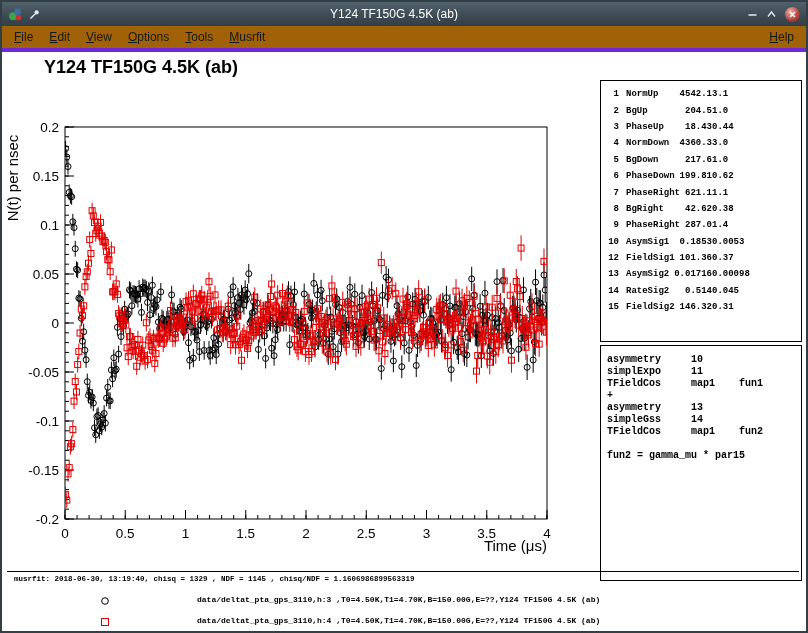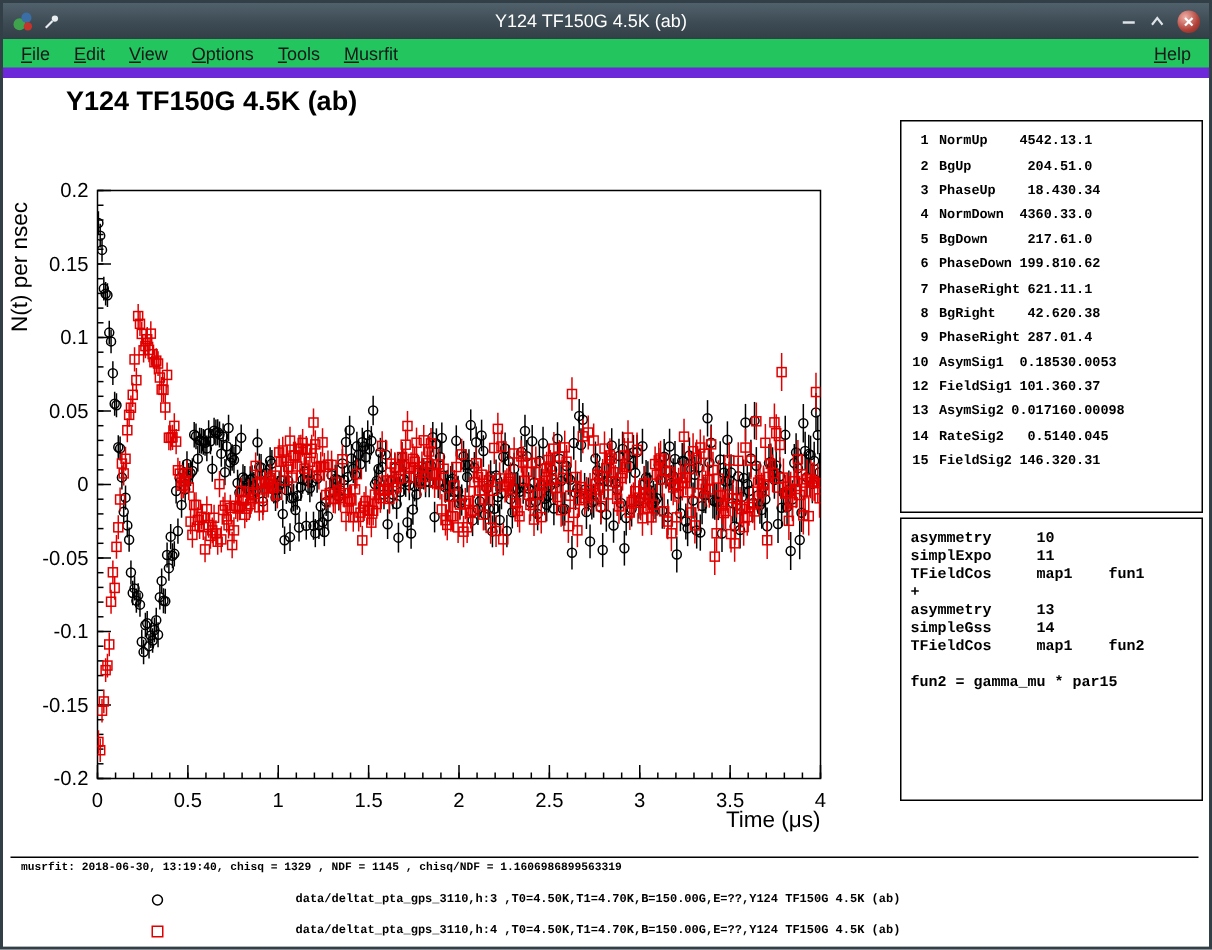--- a/index.html
+++ b/index.html
@@ -16,33 +16,33 @@
   .tb-icon { display: inline-flex; align-items: center; justify-content: center; }
   .tb-title { flex: 1; text-align: center; color: #ffffff; font-size: 12px; }
   .tb-controls { display: inline-flex; align-items: center; gap: 8px; }
   .tb-close {
     width: 15px; height: 15px; border-radius: 50%;
     background: radial-gradient(circle at 35% 30%, #f0b0a8, #b04038 60%, #732822);
     display: inline-flex; align-items: center; justify-content: center;
   }
   .menubar {
     position: absolute; top: 24px; left: 0; right: 0; height: 26px;
-    background: #22c55e; border-bottom: 7px solid #6d28d9;
+    background: #a16207; border-bottom: 4px solid #6d28d9;
     display: flex; align-items: center; padding: 0 4px;
     font-size: 12px; color: #16181a;
   }
   .menu-item { padding: 3px 8px; cursor: default; }
   .menu-item u { text-decoration: underline; text-underline-offset: 1px; }
   .menu-help { margin-left: auto; }
   .content { position: absolute; top: 50px; left: 0; right: 0; bottom: 0; background: #fff; }
   .plot-title { position: absolute; left: 42px; top: 5px; font-size: 18px; font-weight: bold; color: #000; }
   #plot-svg { position: absolute; left: 0; top: 48px; }
   .box { position: absolute; left: 598px; width: 202px; border: 1px solid #000; background: #fff; }
   #param-box { top: 28px; height: 262px; padding: 5px 0 0 4px; }
-  #theory-box { top: 293px; height: 189px; padding: 8px 0 0 6px; }
+  #theory-box { top: 293px; height: 236px; padding: 8px 0 0 6px; }
   .param-row {
     display: flex; height: 16.4px; align-items: center; white-space: pre;
     font-family: "Liberation Mono", monospace; font-weight: bold; font-size: 9px; color: #000;
   }
   .p-no { width: 14px; text-align: right; }
   .p-name { margin-left: 7px; width: 46px; }
   .p-val { width: 40px; text-align: right; }
   .p-err { }
   .theory-line {
     font-family: "Liberation Mono", monospace; font-weight: bold; font-size: 10px;
@@ -1841,21 +1841,21 @@
             <line x1="543.1924999999951" y1="235.05715029899497" x2="543.1924999999951" y2="209.22337029899512" stroke="#e00000" stroke-width="1"></line>
             <rect x="540.1924999999951" y="219.14026029899503" width="6" height="6" fill="none" stroke="#e00000" stroke-width="1"></rect>
             <line x1="544.397499999995" y1="245.15397210511782" x2="544.397499999995" y2="219.29471210511798" stroke="#e00000" stroke-width="1"></line>
             <rect x="541.397499999995" y="229.2243421051179" width="6" height="6" fill="none" stroke="#e00000" stroke-width="1"></rect>
           </g>
         </g>
       </svg>
     <div class="box" id="param-box">
         <div class="param-row"><span class="p-no">1</span><span class="p-name">NormUp</span><span class="p-val">4542.1</span><span class="p-err">3.1</span></div>
         <div class="param-row"><span class="p-no">2</span><span class="p-name">BgUp</span><span class="p-val">204.5</span><span class="p-err">1.0</span></div>
-        <div class="param-row"><span class="p-no">3</span><span class="p-name">PhaseUp</span><span class="p-val">18.43</span><span class="p-err">0.34</span></div>
+        <div class="param-row"><span class="p-no">3</span><span class="p-name">PhaseUp</span><span class="p-val">18.43</span><span class="p-err">0.44</span></div>
         <div class="param-row"><span class="p-no">4</span><span class="p-name">NormDown</span><span class="p-val">4360.3</span><span class="p-err">3.0</span></div>
         <div class="param-row"><span class="p-no">5</span><span class="p-name">BgDown</span><span class="p-val">217.6</span><span class="p-err">1.0</span></div>
         <div class="param-row"><span class="p-no">6</span><span class="p-name">PhaseDown</span><span class="p-val">199.81</span><span class="p-err">0.62</span></div>
         <div class="param-row"><span class="p-no">7</span><span class="p-name">PhaseRight</span><span class="p-val">621.1</span><span class="p-err">1.1</span></div>
         <div class="param-row"><span class="p-no">8</span><span class="p-name">BgRight</span><span class="p-val">42.62</span><span class="p-err">0.38</span></div>
         <div class="param-row"><span class="p-no">9</span><span class="p-name">PhaseRight</span><span class="p-val">287.0</span><span class="p-err">1.4</span></div>
         <div class="param-row"><span class="p-no">10</span><span class="p-name">AsymSig1</span><span class="p-val">0.1853</span><span class="p-err">0.0053</span></div>
         <div class="param-row"><span class="p-no">12</span><span class="p-name">FieldSig1</span><span class="p-val">101.36</span><span class="p-err">0.37</span></div>
         <div class="param-row"><span class="p-no">13</span><span class="p-name">AsymSig2</span><span class="p-val">0.01716</span><span class="p-err">0.00098</span></div>
         <div class="param-row"><span class="p-no">14</span><span class="p-name">RateSig2</span><span class="p-val">0.514</span><span class="p-err">0.045</span></div>

